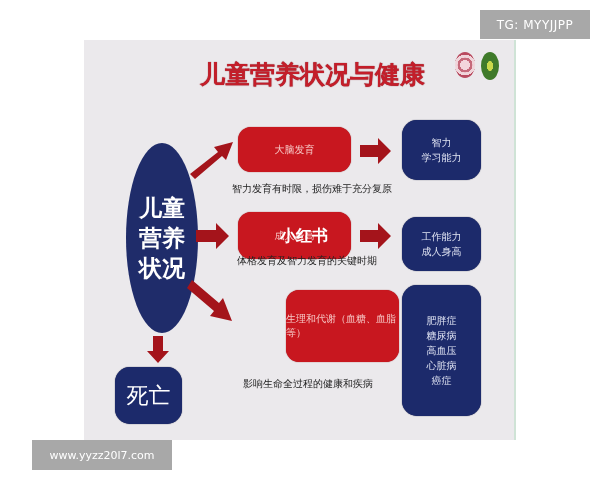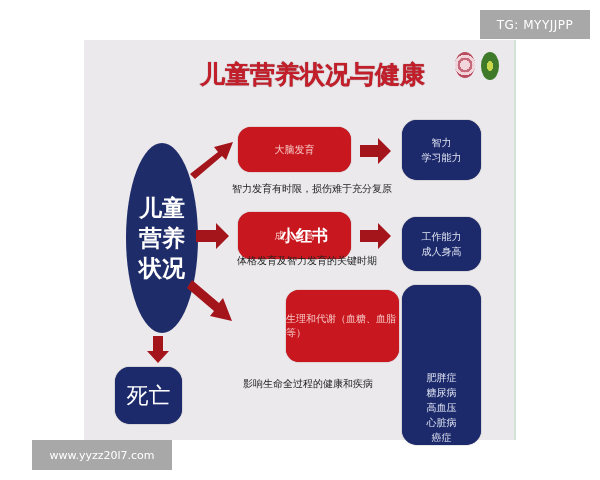--- a/index.html
+++ b/index.html
@@ -61,21 +61,21 @@
     .cap3 { left: 243px; top: 377px; }
     .blue-box {
       position: absolute; background: #1c2a6b;
       display: flex; align-items: center; justify-content: center;
       color: #dfe3f2; font-size: 10px; text-align: center; line-height: 15px;
       box-shadow: 0 0 1px #0d143a;
       border-radius: 15px;
     }
     .bb1 { left: 402px; top: 120px; width: 79px; height: 60px; }
     .bb2 { left: 402px; top: 217px; width: 79px; height: 54px; }
-    .bb3 { left: 402px; top: 285px; width: 79px; height: 160px; align-items: flex-end; }
+    .bb3 { left: 402px; top: 285px; width: 79px; height: 131px; }
     .bb-death { left: 115px; top: 367px; width: 67px; height: 57px; font-size: 22px; color: #fff; }
     .line { display: block; }
     .arrow { position: absolute; }
     .badge {
       position: absolute; background: #a8a8a8; color: #ffffff;
       font-family: "DejaVu Sans", sans-serif; font-size: 12px;
       display: flex; align-items: center; justify-content: center;
     }
     .badge-tg { left: 480px; top: 10px; width: 110px; height: 29px; letter-spacing: 0.5px; }
     .badge-url { left: 10px; top: 440px; width: 140px; height: 30px; font-size: 11px; margin-left: 22px; }

